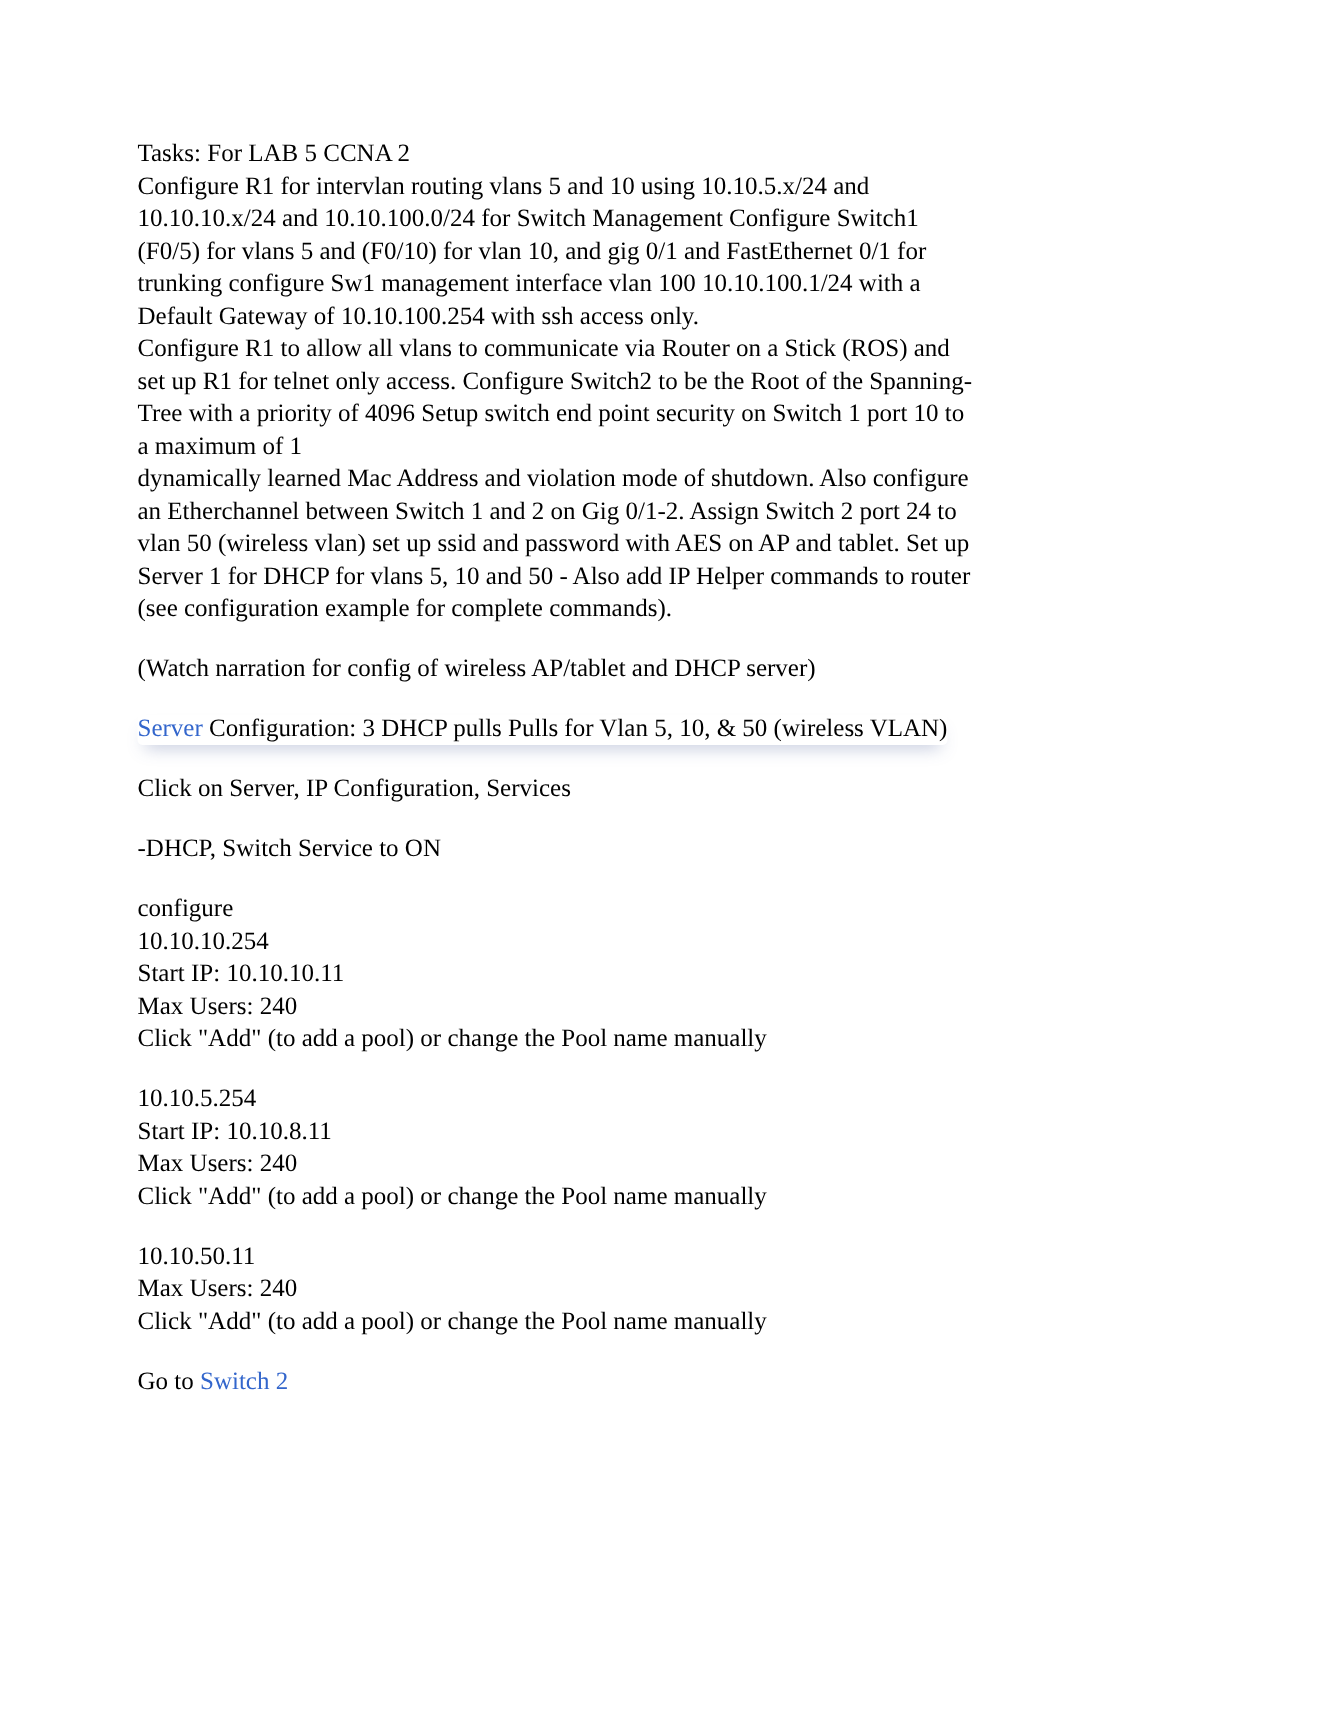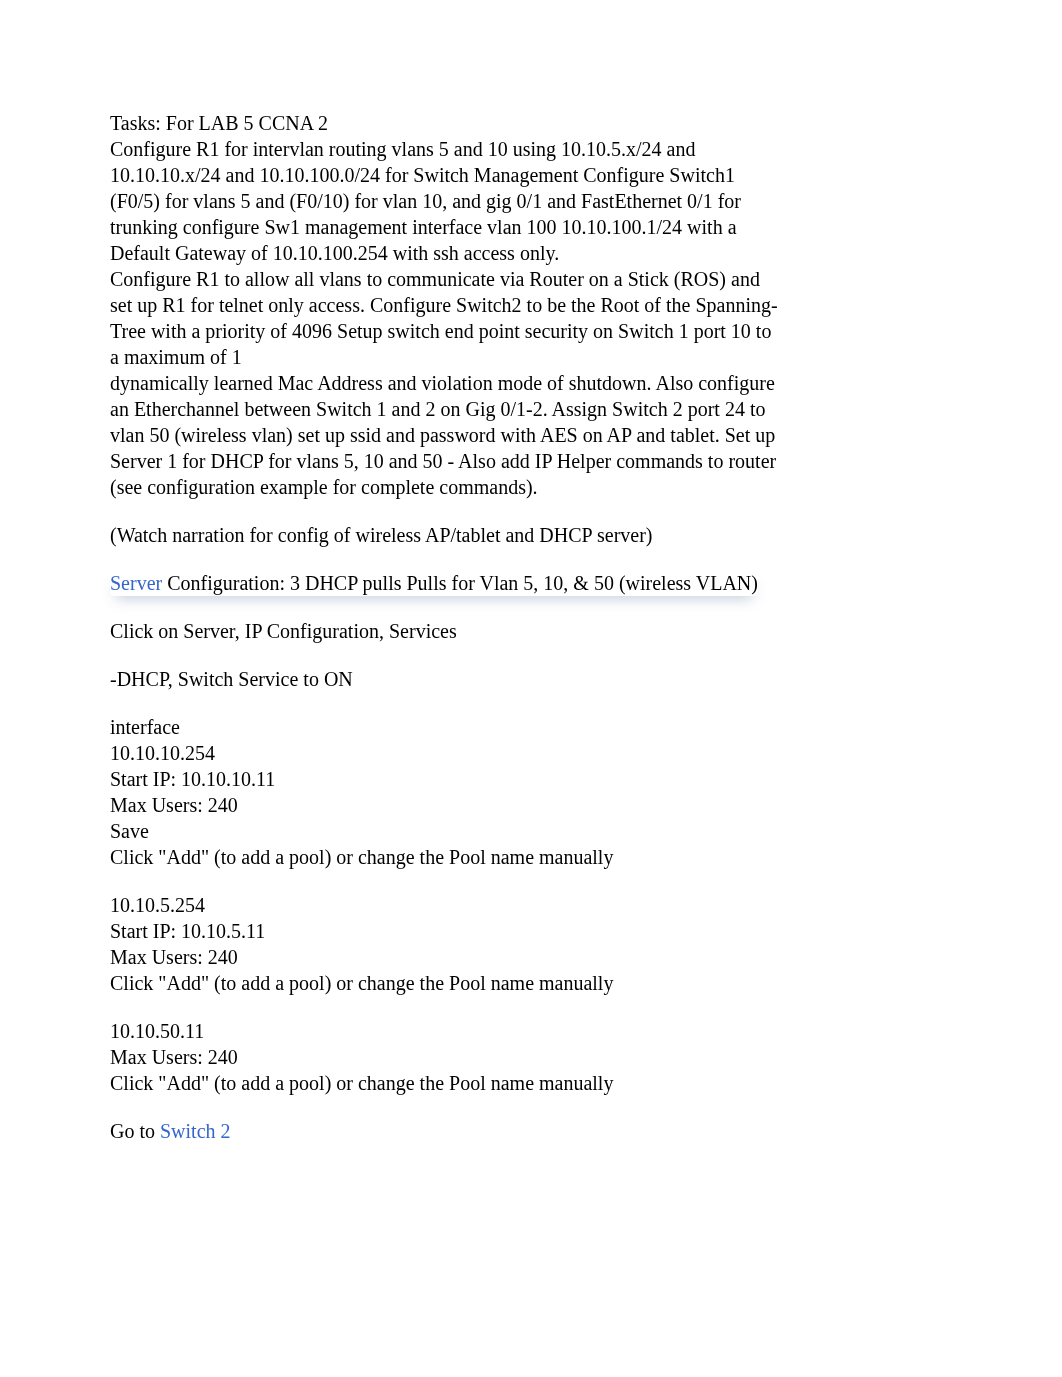--- a/index.html
+++ b/index.html
@@ -58,31 +58,30 @@
   <div class="block">
     <span class="line">Click on Server, IP Configuration, Services</span>
   </div>
 
   <div class="block">
     <span class="line">-DHCP, Switch Service to ON</span>
   </div>
 
 
   <div class="block">
-    <span class="line">interface</span>
+    <span class="line">configure</span>
     <span class="line">10.10.10.254</span>
     <span class="line">Start IP: 10.10.10.11</span>
     <span class="line">Max Users: 240</span>
-    <span class="line">Save</span>
     <span class="line">Click "Add" (to add a pool) or change the Pool name manually</span>
   </div>
 
   <div class="block">
     <span class="line">10.10.5.254</span>
-    <span class="line">Start IP: 10.10.5.11</span>
+    <span class="line">Start IP: 10.10.8.11</span>
     <span class="line">Max Users: 240</span>
     <span class="line">Click "Add" (to add a pool) or change the Pool name manually</span>
   </div>
 
   <div class="block">
     <span class="line">10.10.50.11</span>
     <span class="line">Max Users: 240</span>
     <span class="line">Click "Add" (to add a pool) or change the Pool name manually</span>
   </div>
 

